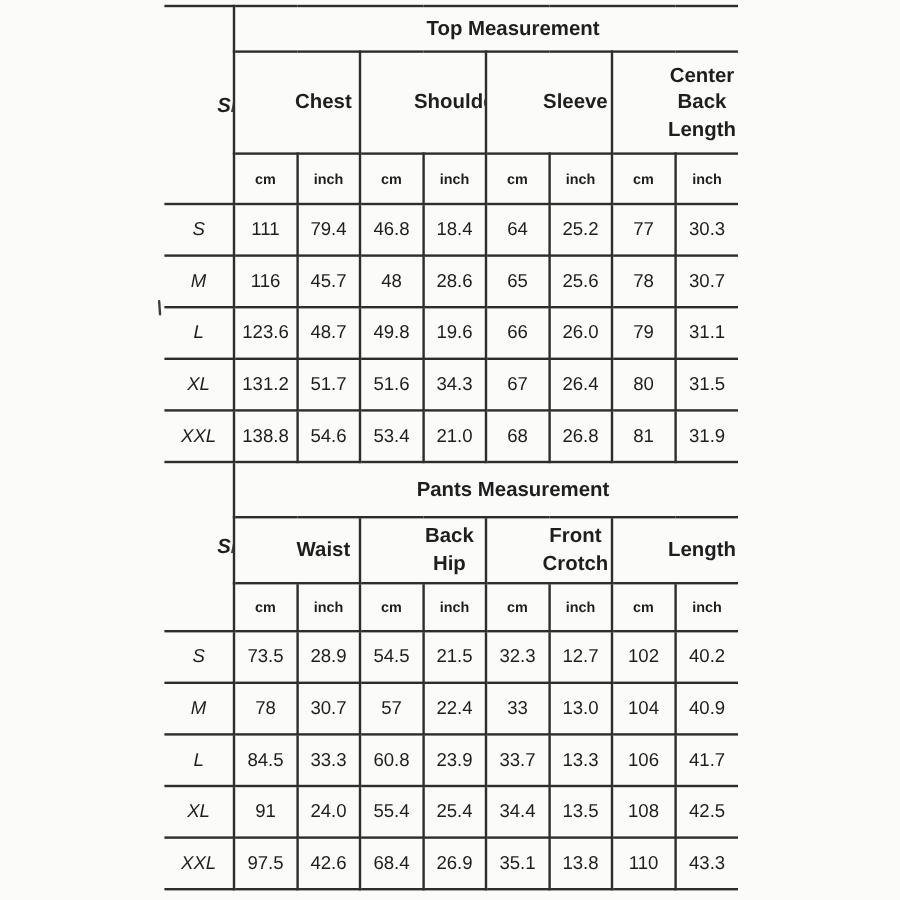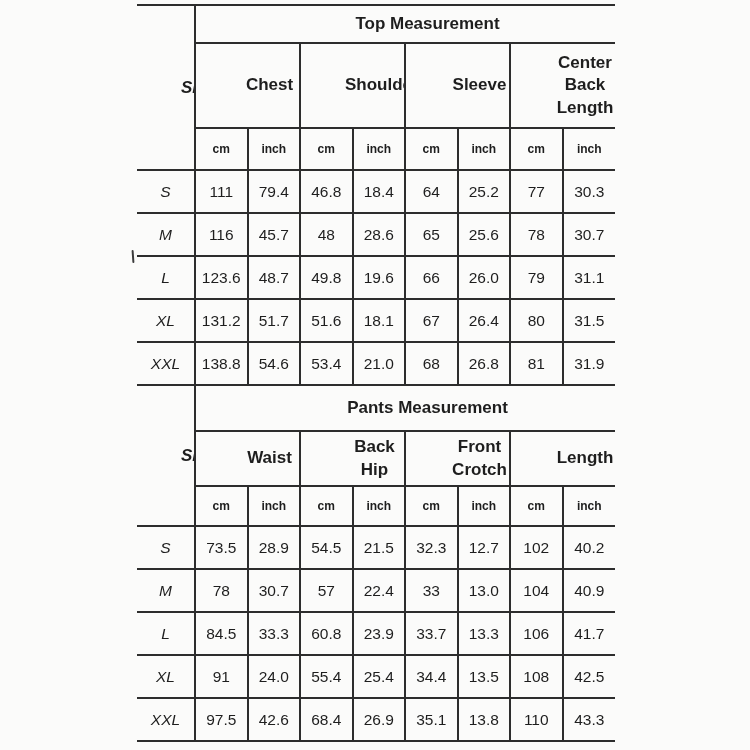--- a/index.html
+++ b/index.html
@@ -127,21 +127,21 @@
       <td class="val">66</td>
       <td class="val">26.0</td>
       <td class="val">79</td>
       <td class="val last">31.1</td>
     </tr>
     <tr class="row-data">
       <td class="sz val">XL</td>
       <td class="val">131.2</td>
       <td class="val">51.7</td>
       <td class="val">51.6</td>
-      <td class="val">18.1</td>
+      <td class="val">34.3</td>
       <td class="val">67</td>
       <td class="val">26.4</td>
       <td class="val">80</td>
       <td class="val last">31.5</td>
     </tr>
     <tr class="row-data">
       <td class="sz val">XXL</td>
       <td class="val">138.8</td>
       <td class="val">54.6</td>
       <td class="val">53.4</td>

